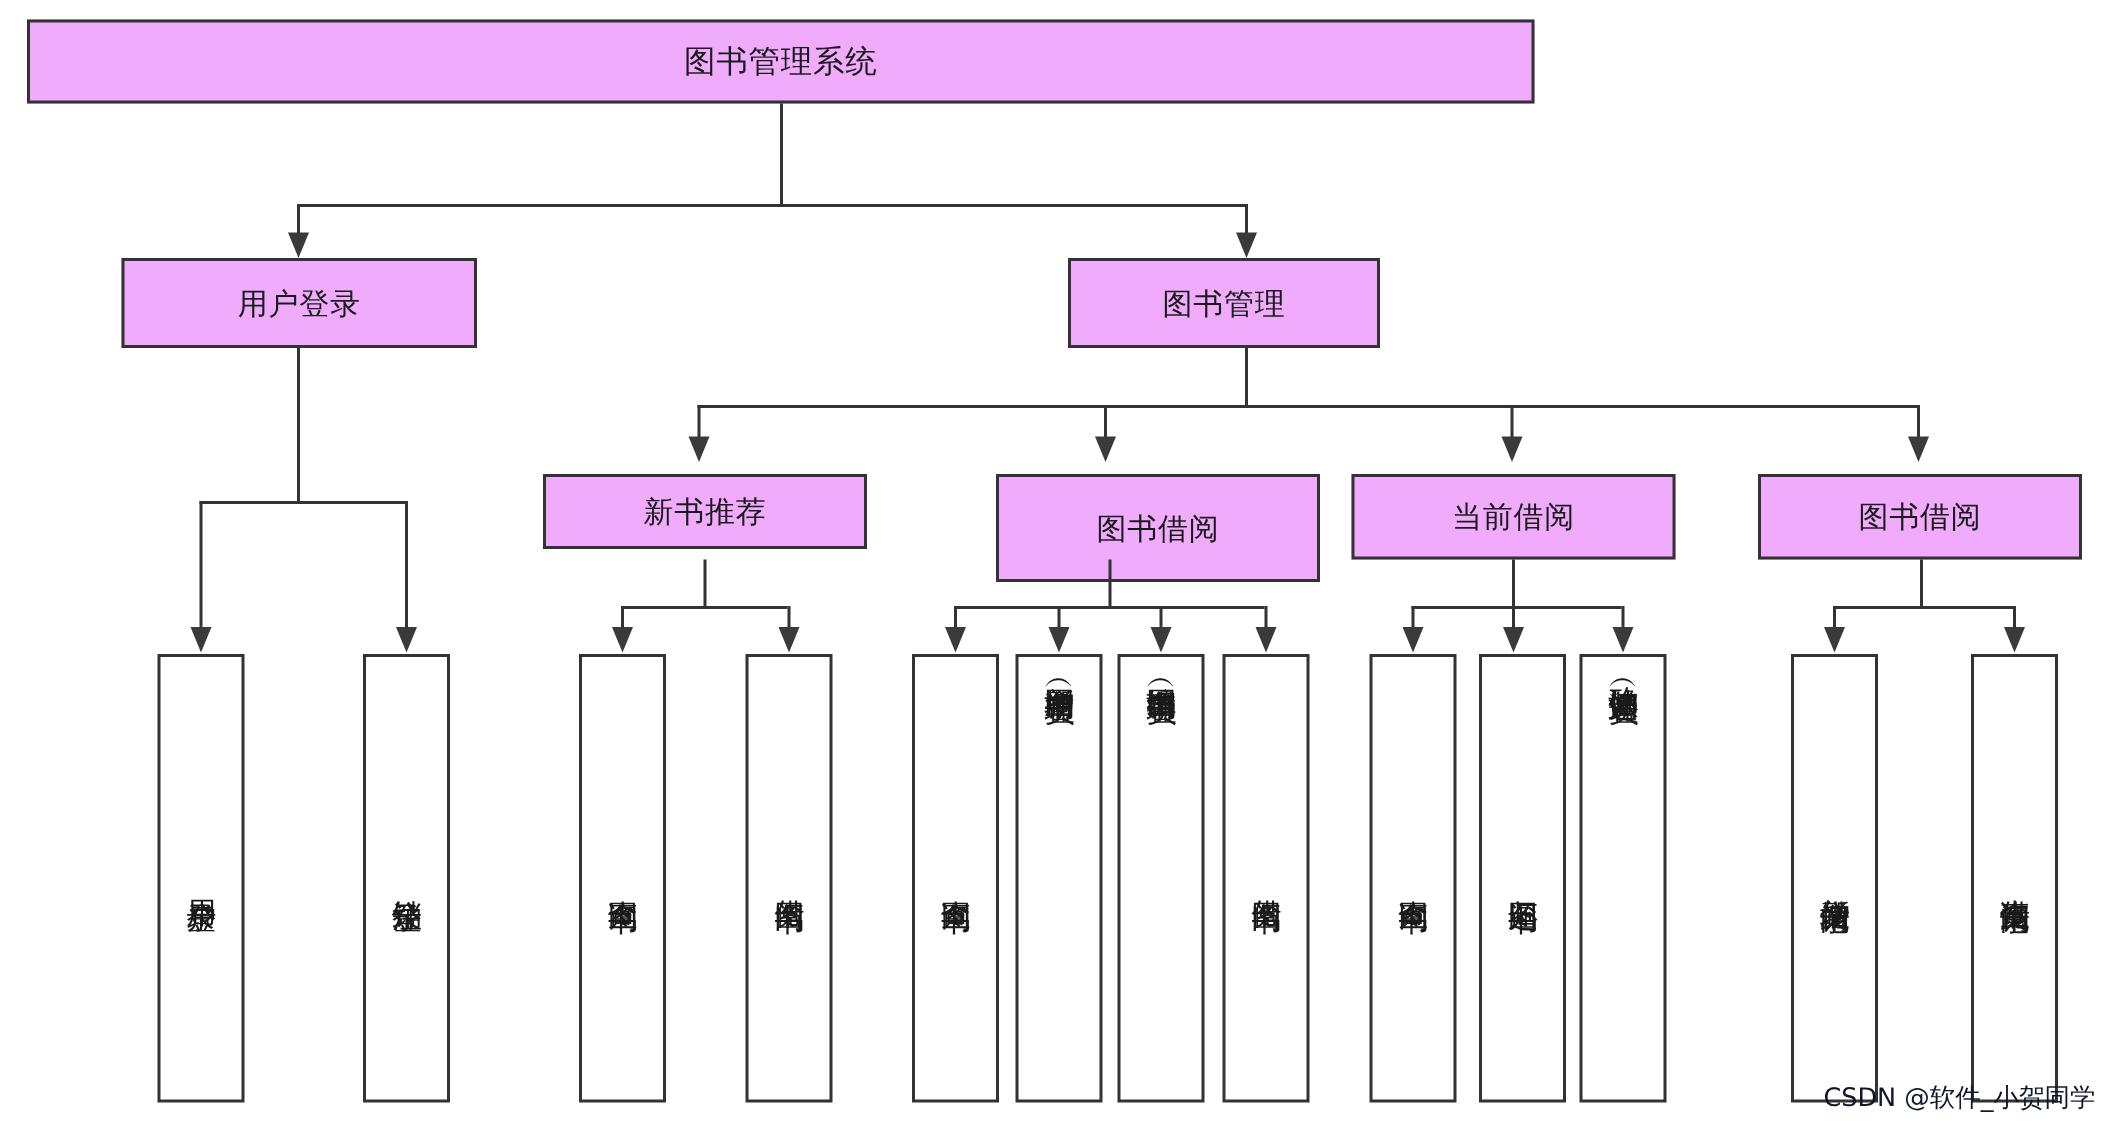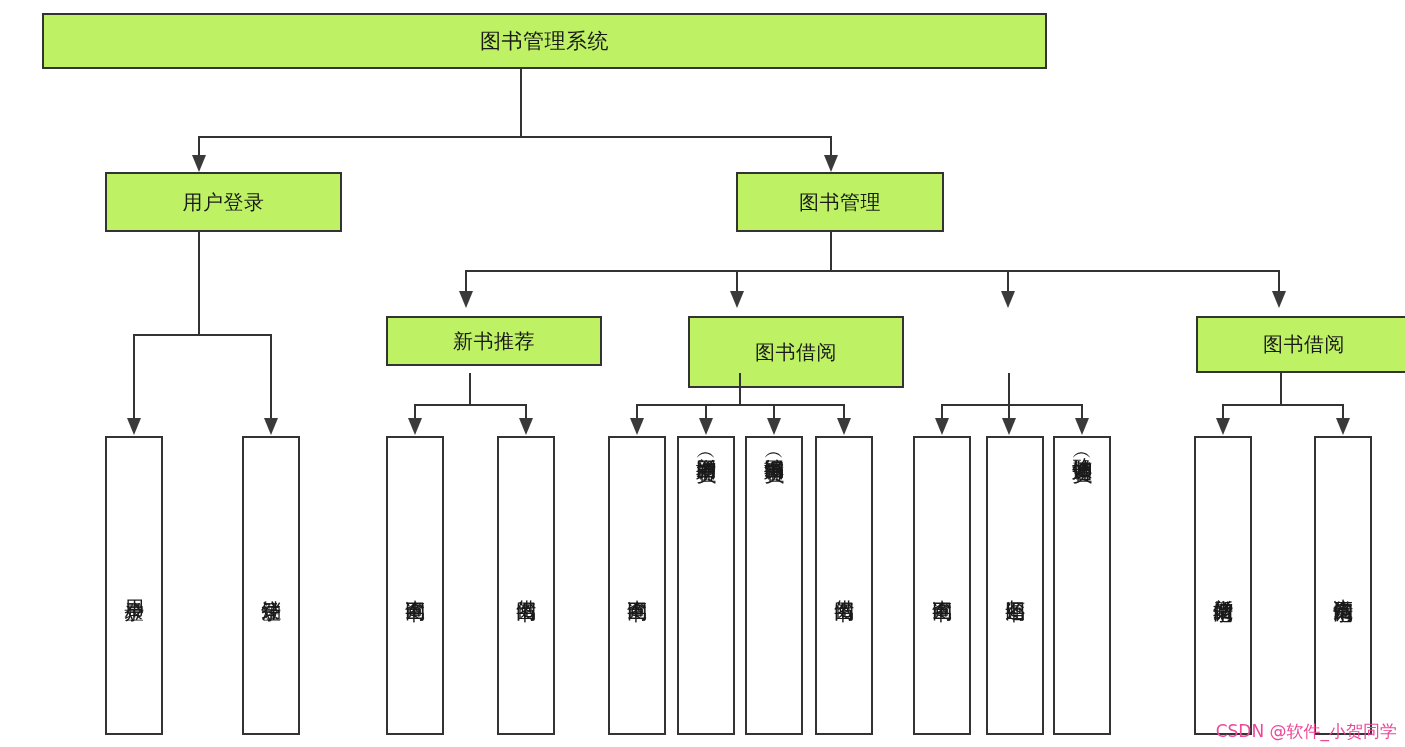--- a/index.html
+++ b/index.html
@@ -17,27 +17,26 @@
     width: 1405px;
     height: 747px;
     background: #ffffff;
     overflow: hidden;
   }
   
   .node {
     position: absolute;
     box-sizing: border-box;
     border: 2px solid #333333;
-    background: #bef264;
+    background: #f0abfc;
     display: flex;
     align-items: center;
     justify-content: center;
     color: #1a1a1a;
     letter-spacing: 0.5px;
-    margin-left: 24px;
   }
   .node.root {
     font-size: 21px;
   }
   .node.level2 {
     font-size: 20px;
   }
   
   .leaf {
     position: absolute;
@@ -85,21 +84,21 @@
     border-left: 7px solid transparent;
     border-right: 7px solid transparent;
     border-top: 17px solid #3a3a3a;
   }
   
   #watermark {
     position: absolute;
     right: 8px;
     bottom: 4px;
     font-size: 17px;
-    color: #ec4899;
+    color: #0f172a;
     white-space: nowrap;
     user-select: none;
   }
 </style>
 </head>
 <body>
 
 <div id="canvas">
 
   <div class="node root" style="left:18px; top:13px; width:1005px; height:56px;">
@@ -139,20 +138,23 @@
   <div class="vline" style="left:1007px; top:270px; height:22px;"></div>
   <div class="arrow" style="left:1001px; top:291px;"></div>
   <div class="vline" style="left:1278px; top:270px; height:22px;"></div>
   <div class="arrow" style="left:1272px; top:291px;"></div>
 
   <div class="node level2" style="left:362px; top:316px; width:216px; height:50px;">
     <span>新书推荐</span>
   </div>
   <div class="node level2" style="left:664px; top:316px; width:216px; height:72px;">
     <span>图书借阅</span>
+  </div>
+  <div class="node level2" style="left:901px; top:316px; width:216px; height:57px;">
+    <span>当前借阅</span>
   </div>
   <div class="node level2" style="left:1172px; top:316px; width:216px; height:57px;">
     <span>图书借阅</span>
   </div>
 
   <div class="vline" style="left:469px; top:373px; height:33px;"></div>
   <div class="hline" style="left:414px; top:404px; width:111px; height:2px;"></div>
   <div class="vline" style="left:414px; top:404px; height:15px;"></div>
   <div class="arrow" style="left:408px; top:418px;"></div>
   <div class="vline" style="left:525px; top:404px; height:15px;"></div>

